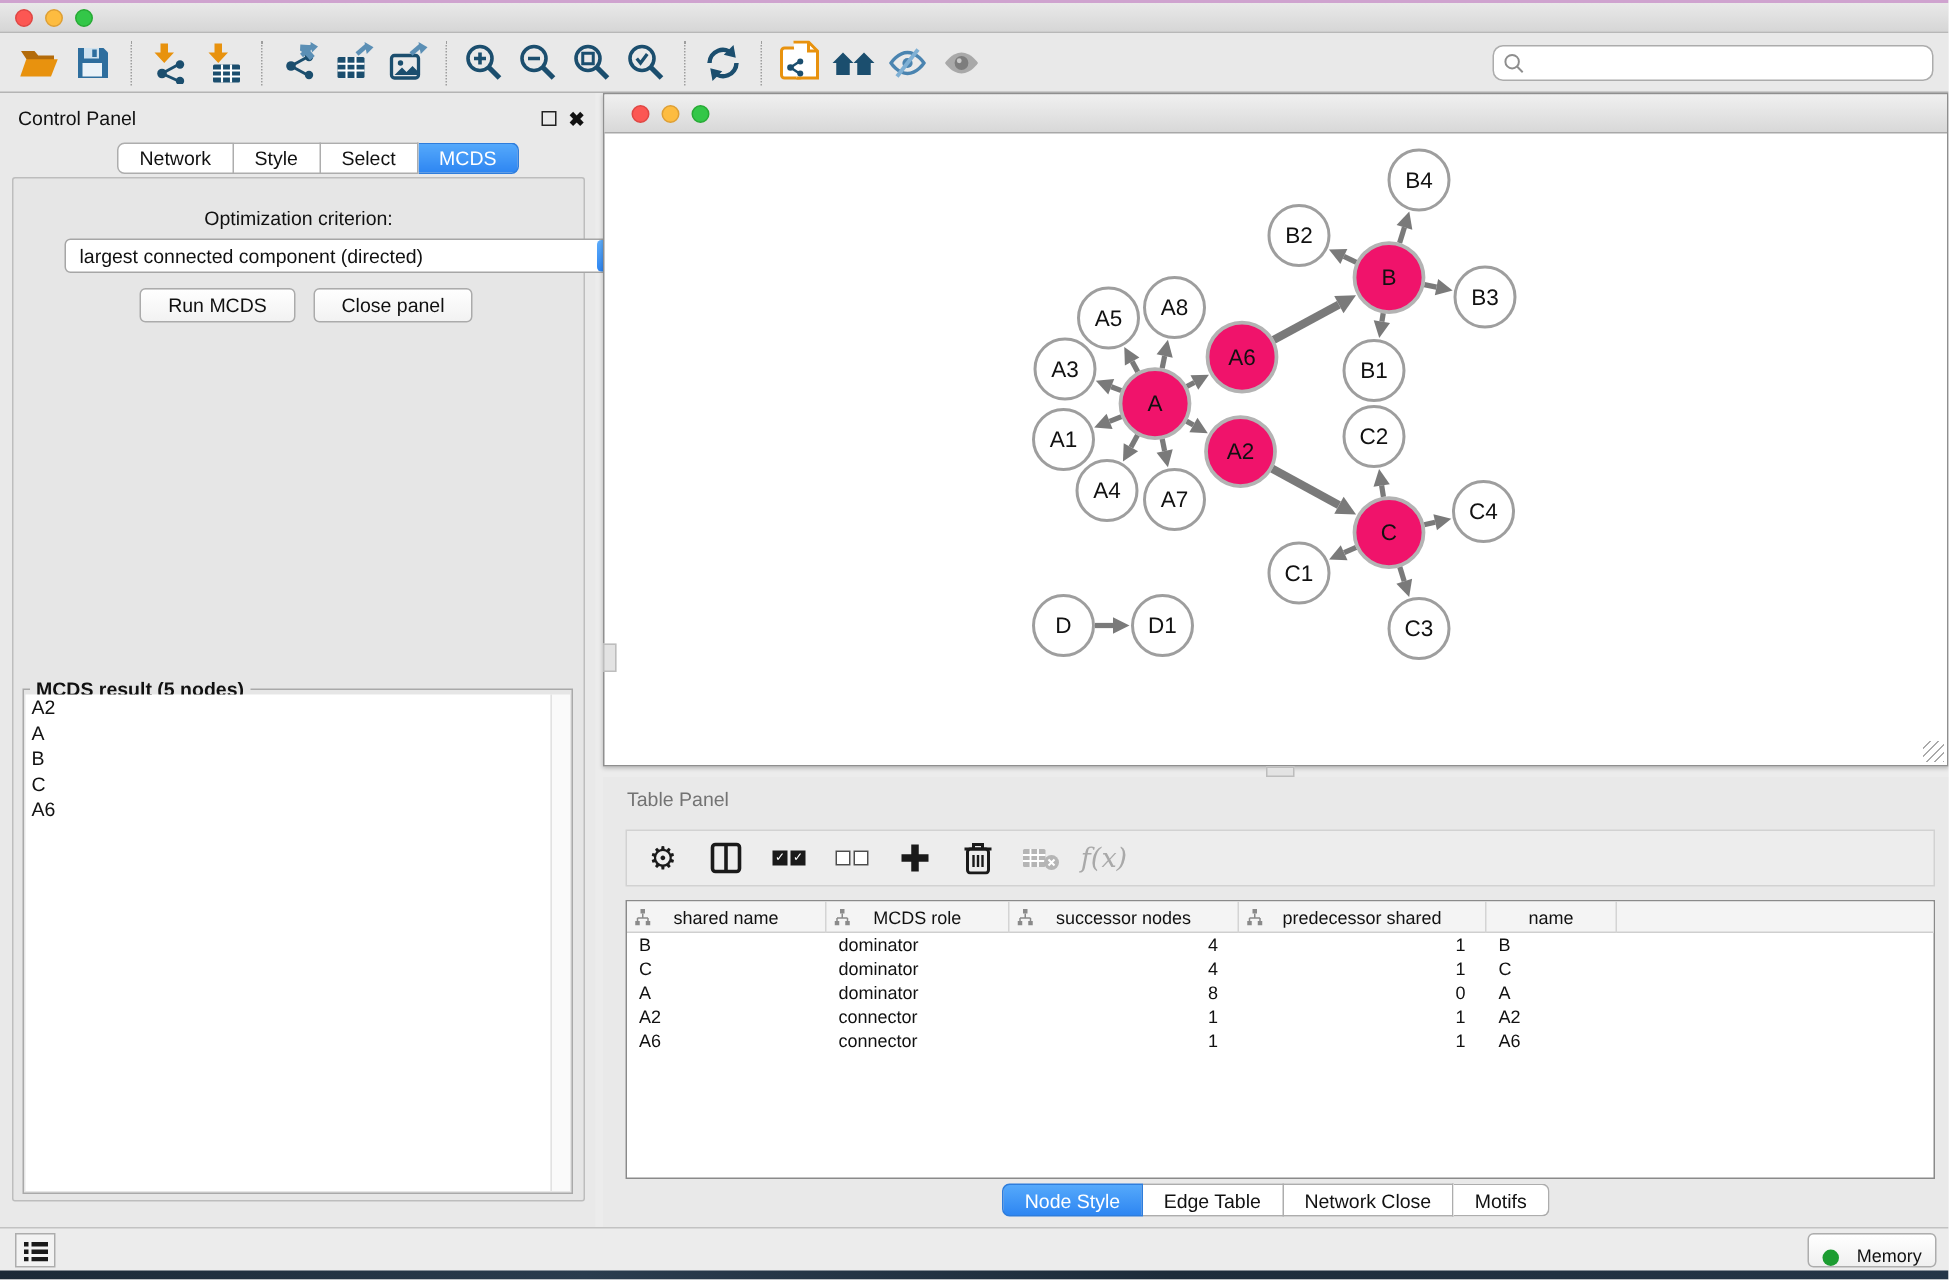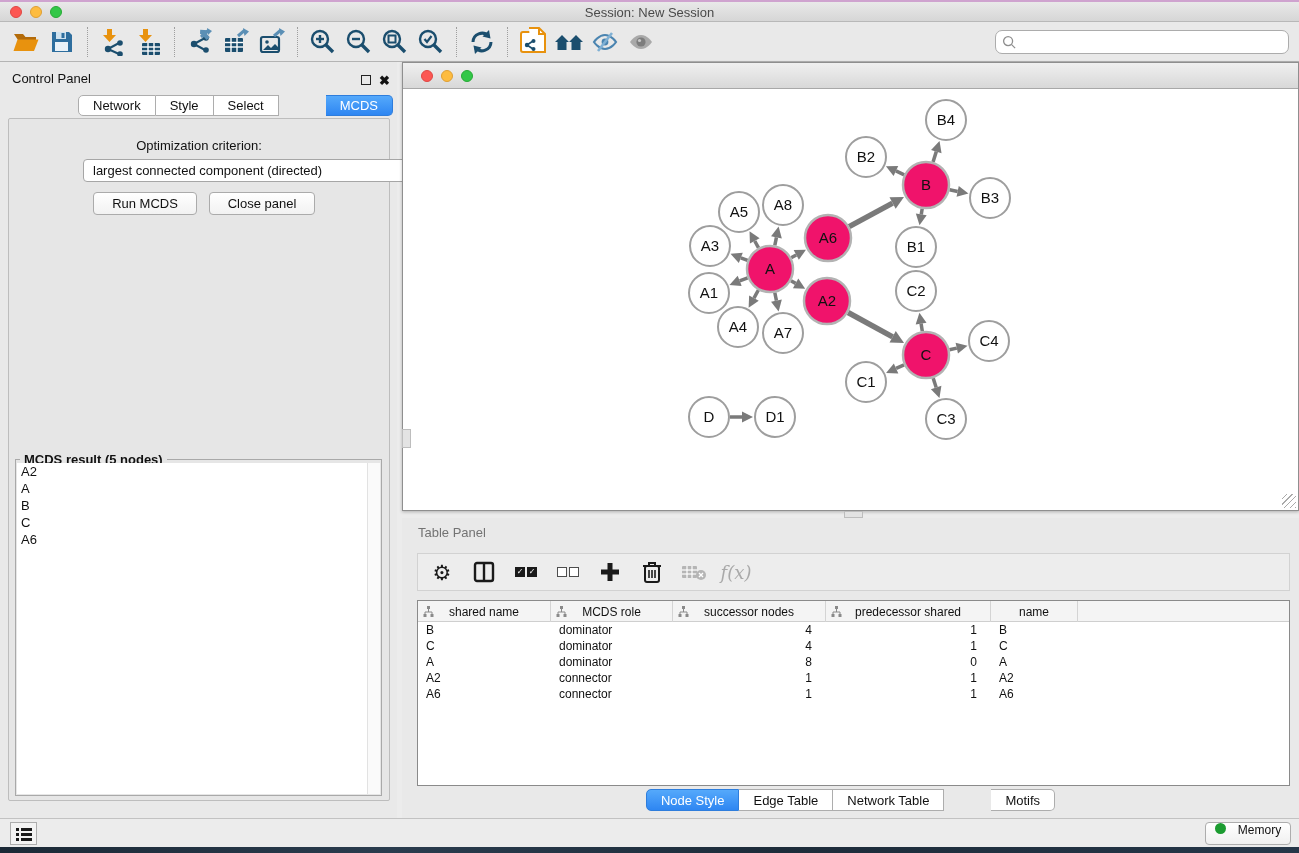--- a/index.html
+++ b/index.html
@@ -29,27 +29,27 @@
   
   #control-panel { position:absolute; left:0; top:62px; width:397px; height:756px; background:#E9E9E9; }
   #cp-header { position:absolute; left:12px; top:9px; font-size:13px; color:#111; }
   .panel-ctl { position:absolute; top:9px; width:13px; height:13px; }
   .float-glyph { width:10px; height:10px; border:1.5px solid #222; display:inline-block; }
   .close-glyph { font-size:13px; font-weight:bold; color:#111; line-height:13px; }
   #cp-tabs { position:absolute; left:78px; top:33px; display:flex; }
   .tab { height:21px; padding:0 14px; font-size:13px; display:flex; align-items:center; background:#FFF;
     border:1px solid #ADADAD; border-left:none; color:#111; }
   .tab:first-child { border-left:1px solid #ADADAD; border-radius:5px 0 0 5px; }
-  .tab:last-child { border-radius:0 5px 5px 0;margin-left:47px; }
+  .tab:last-child { border-radius:0 5px 5px 0; }
   .tab.active { background:linear-gradient(#55A9FB,#2E86F2); color:#FFF; border-color:#2E7DDC; }
   #cp-content { position:absolute; left:8px; right:7px; top:56px; bottom:17px;
     background:#E6E6E6; border:1px solid #BDBDBD; border-radius:2px; }
   #opt-label { position:absolute; width:100%; text-align:center; top:19px; font-size:13px; color:#111; }
   #criterion-select { position:absolute; left:34px; top:40px; width:378px; height:23px; background:#FFF;
-    border:1px solid #A6A6A6; border-radius:4px; display:flex; align-items:center;margin-left:40px; }
+    border:1px solid #A6A6A6; border-radius:4px; display:flex; align-items:center; }
   #criterion-select .sel-text { flex:1; font-size:13px; padding-left:9px; color:#111; white-space:nowrap; }
   #criterion-select .stepper { width:21px; height:21px; margin-right:1px; border-radius:3px;
     background:linear-gradient(#5FAEFC,#2E86F2); display:flex; flex-direction:column; align-items:center; justify-content:center; }
   .stepper svg { display:block; }
   .cp-btn { position:absolute; top:73px; height:23px; background:linear-gradient(#FFF,#F2F2F2);
     border:1px solid #ABABAB; border-radius:4px; font-size:13px; color:#111;
     display:flex; align-items:center; justify-content:center; }
   #run-btn { left:84px; width:104px; }
   #closepanel-btn { left:200px; width:106px; }
   #result-box { position:absolute; left:6px; right:7px; top:340px; bottom:4px; border:1px solid #A9A9A9; }
@@ -97,38 +97,37 @@
   .td.ar { padding-right:14px; text-align:right; }
 
   #tp-tabs { position:absolute; left:0; width:100%; top:271px; display:flex; justify-content:center; }
   #tp-tabs .tab { height:22px; }
 
   
   #status-bar { position:absolute; left:0; top:818px; width:100%; height:29px; background:#ECECEC; border-top:1px solid #C2C2C2; }
   #panellist-btn { position:absolute; left:10px; top:3px; width:27px; height:23px; background:#F3F3F3;
     border:1px solid #ADADAD; display:flex; align-items:center; justify-content:center; }
   #memory-btn { position:absolute; right:8px; top:3px; width:86px; height:23px; background:linear-gradient(#FFF,#F0F0F0);
-    border:1px solid #ADADAD; border-radius:4px; display:flex; align-items:flex-start; justify-content:center; gap:12px; font-size:12px; color:#111; }
+    border:1px solid #ADADAD; border-radius:4px; display:flex; align-items:flex-end; justify-content:center; gap:12px; font-size:12px; color:#111; }
   #memory-dot { width:11px; height:11px; border-radius:50%; background:#1C9C31; }
   #bottom-strip { position:absolute; left:0; top:847px; width:100%; height:6px;
     background:linear-gradient(90deg,#1B2936,#2A3C4E 30%,#1D2C3A 60%,#253648); }
 </style>
 </head>
 <body>
 
 <div id="app">
   <div id="top-accent"></div>
 
   <div id="titlebar">
     <div class="lights">
       <div class="light red"></div>
       <div class="light yellow"></div>
       <div class="light green"></div>
     </div>
-    <div class="title">Session: New Session</div>
   </div>
 
   <div id="toolbar">
     <div class="tb-btn">
       <svg width="28" height="24" viewBox="0 0 28 24">
           <path d="M2 4h9l2.5 3H24v3H6z" fill="#B36B0A"></path>
           <path d="M5.5 9.5h21L22 21H1.5z" fill="#E8920E"></path>
         </svg>
     </div>
     <div class="tb-btn">
@@ -650,21 +649,21 @@
             <div class="td ar" style="width: 153px;">1</div>
             <div class="td ar" style="width: 165px;">1</div>
             <div class="td al" style="width: 87px;">A6</div>
           </div>
         </div>
     </div>
 
     <div id="tp-tabs">
       <div class="tab active">Node Style</div>
       <div class="tab">Edge Table</div>
-      <div class="tab">Network Table</div>
+      <div class="tab">Network Close</div>
       <div class="tab">Motifs</div>
     </div>
   </div>
 
   <div id="status-bar">
     <div id="panellist-btn">
       <svg width="16" height="14" viewBox="0 0 16 14">
           <g fill="#1A1A1A">
             <rect x="0" y="1" width="3" height="3"></rect>
             <rect x="5" y="1" width="11" height="3"></rect>

